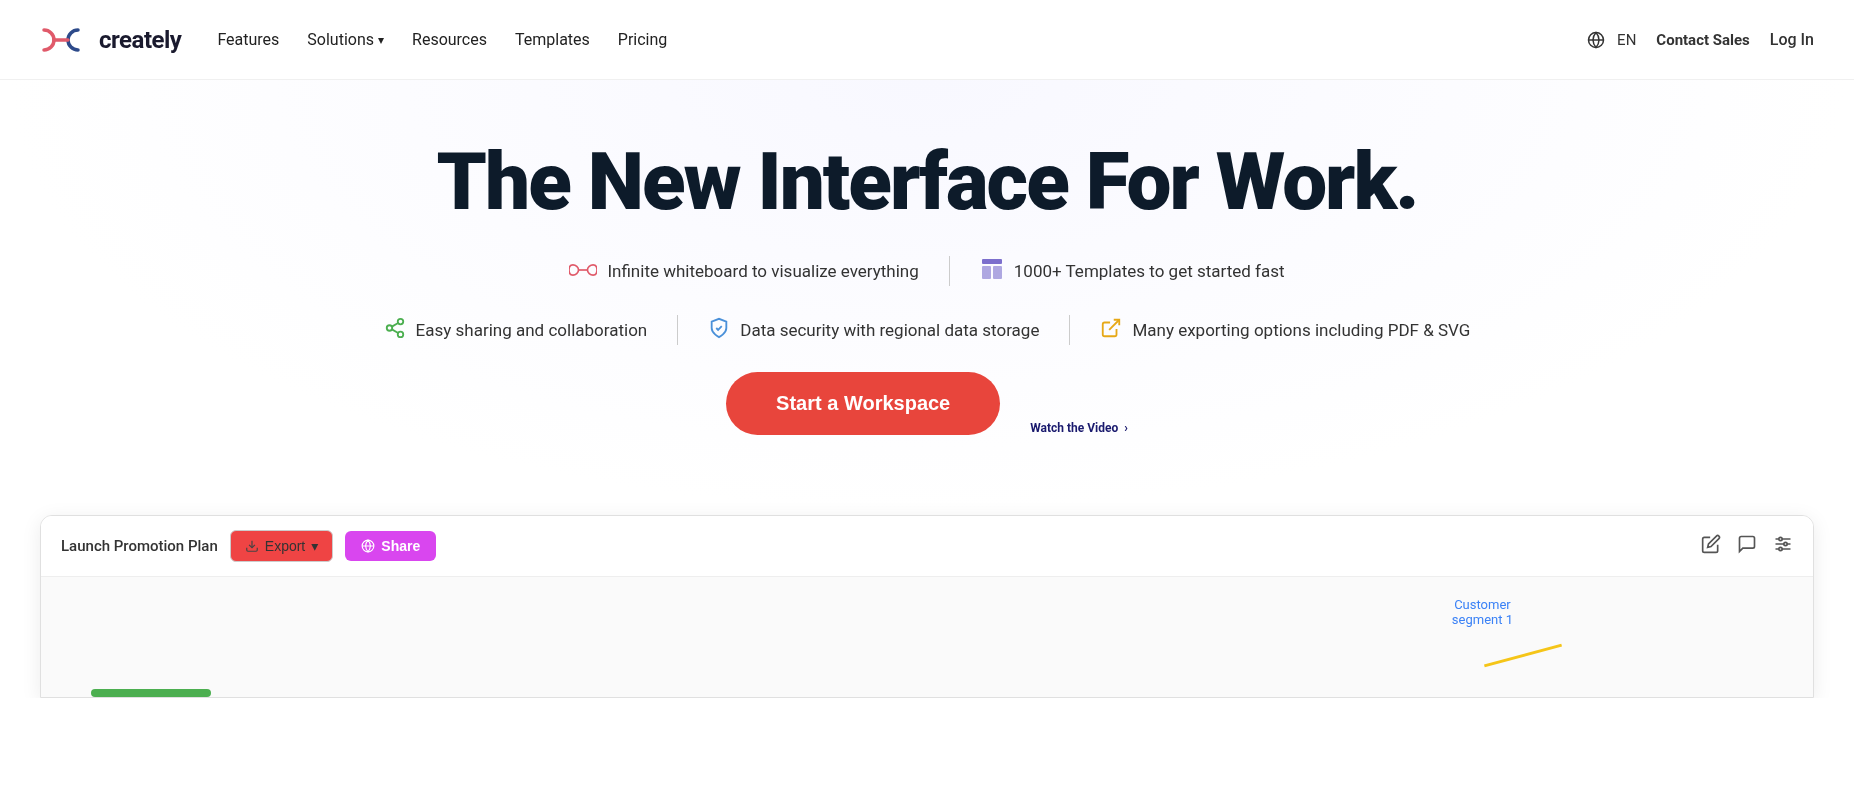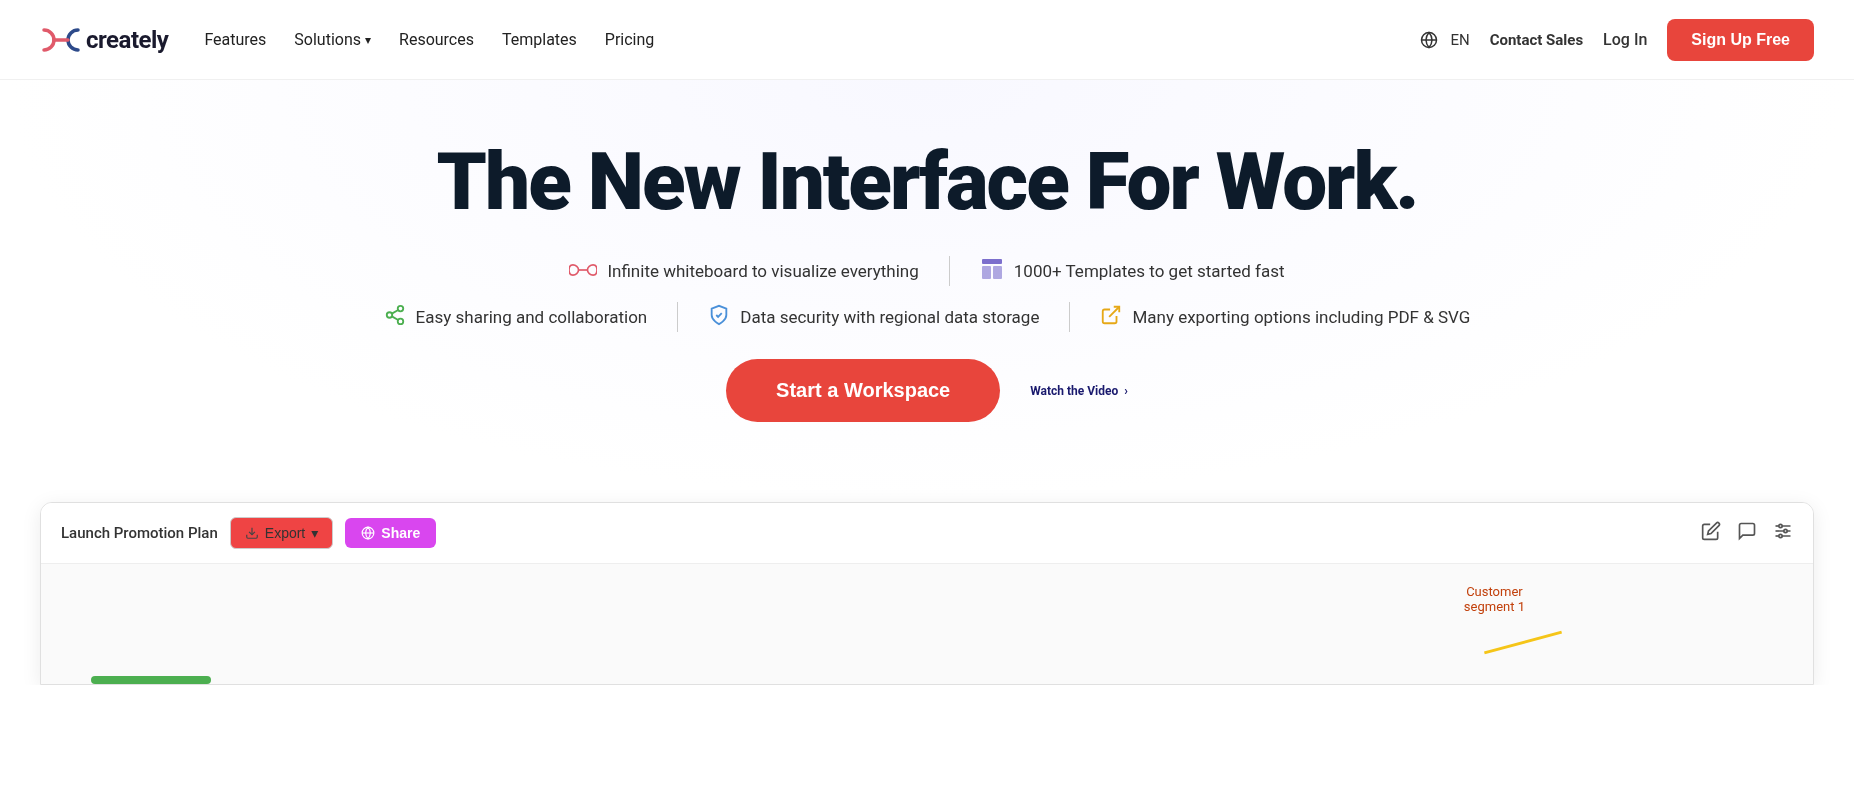--- a/index.html
+++ b/index.html
@@ -5,21 +5,21 @@
     * { margin: 0; padding: 0; box-sizing: border-box; }
     body { font-family: -apple-system, BlinkMacSystemFont, 'Segoe UI', Roboto, sans-serif; background: #fff; overflow-x: hidden; }
 
     
     nav {
       display: flex; align-items: center; justify-content: space-between;
       padding: 0 40px; height: 80px; border-bottom: 1px solid #f0f0f0;
       position: relative; z-index: 10;
     }
     .nav-left { display: flex; align-items: center; gap: 36px; }
-    .nav-logo { display: flex; align-items: center; gap: 4px; }
+    .nav-logo { display: flex; align-items: center; gap: 17px; }
     .logo-icon { width: 42px; height: 28px; }
     .logo-text { font-size: 24px; font-weight: 700; color: #1a1a2e; letter-spacing: -0.5px; }
     .nav-links { display: flex; align-items: center; gap: 28px; }
     .nav-link { font-size: 16px; color: #222; text-decoration: none; cursor: pointer; display: flex; align-items: center; gap: 4px; }
     .nav-right { display: flex; align-items: center; gap: 20px; }
     .lang-btn { display: flex; align-items: flex-end; gap: 12px; font-size: 15px; color: #333; cursor: pointer; }
     .contact-link { font-size: 15px; color: #333; cursor: pointer; font-weight: bold; }
     .login-link { font-size: 16px; color: #333; cursor: pointer; font-weight: 500; }
     .signup-btn {
       background: #e8453c; color: #fff; border: none; border-radius: 8px;
@@ -33,38 +33,38 @@
       background: radial-gradient(ellipse at center top, #f8f8ff 0%, #fff 70%);
     }
     .hero-title {
       font-size: 80px; font-weight: 900; color: #0d1b2a; line-height: 1.05;
       letter-spacing: -2px; margin-bottom: 32px;
     }
 
     
     .features-row {
       display: flex; justify-content: center; align-items: center;
-      gap: 0; flex-wrap: wrap; margin-bottom: 16px;
+      gap: 0; flex-wrap: wrap; margin-bottom: 29px;
     }
     .feature-item {
       display: flex; align-items: center; gap: 10px;
       font-size: 17px; color: #333; padding: 0 30px;
     }
     .feature-divider { width: 1px; height: 30px; background: #ccc; }
     .features-row2 { margin-bottom: 27px; }
 
     .icon-infinite { color: #e05a6a; font-size: 22px; }
     .icon-template { color: #7c6fcd; font-size: 22px; }
     .icon-share { color: #4caf50; font-size: 20px; }
     .icon-shield { color: #4a90d9; font-size: 20px; }
     .icon-export { color: #e6a817; font-size: 20px; }
 
     
     .cta-row {
-      display: flex; justify-content: center; align-items: center; gap: 30px;
+      display: flex; justify-content: center; align-items: flex-end; gap: 30px;
       margin-bottom: 50px;
     }
     .start-btn {
       background: #e8453c; color: #fff; border: none; border-radius: 50px;
       padding: 20px 50px; font-size: 20px; font-weight: 700; cursor: pointer;
     }
     .watch-link {
       font-size: 12px; font-weight: 700; color: #1a1a6e; cursor: pointer;
       display: flex; align-items: center; gap: 6px; text-decoration: none;
     }
@@ -102,22 +102,22 @@
       height: 120px;
       background: #fafafa;
       position: relative;
       overflow: hidden;
     }
     .canvas-green-bar {
       position: absolute; bottom: 0; left: 50px;
       width: 120px; height: 8px; background: #4caf50; border-radius: 4px;
     }
     .canvas-customer-label {
-      position: absolute; top: 20px; right: 288px;
-      text-align: center; font-size: 13px; color: #c2410c;
+      position: absolute; top: 20px; right: 300px;
+      text-align: center; font-size: 13px; color: #3b82f6;
     }
     .canvas-yellow-line {
       position: absolute; bottom: 40px; right: 250px;
       width: 80px; height: 3px; background: #f5c518;
       transform: rotate(-15deg);
     }
 
     
     .chevron { font-size: 12px; }
   </style>
@@ -151,21 +151,20 @@
     <div class="lang-btn">
       <svg width="18" height="18" viewBox="0 0 24 24" fill="none" stroke="#333" stroke-width="2">
         <circle cx="12" cy="12" r="10"></circle>
           <line x1="2" y1="12" x2="22" y2="12"></line>
         <path d="M12 2a15.3 15.3 0 0 1 4 10 15.3 15.3 0 0 1-4 10 15.3 15.3 0 0 1-4-10 15.3 15.3 0 0 1 4-10z"></path>
       </svg>
       <span>EN</span>
     </div>
     <span class="contact-link">Contact Sales</span>
     <span class="login-link">Log In</span>
-    <button class="signup-btn">Sign Up Free</button>
   </div>
 </nav>
 
 <section class="hero">
   <h1 class="hero-title">The New Interface For Work.</h1>
 
   <div class="features-row">
     <div class="feature-item">
       <span class="icon-infinite">
         <svg width="28" height="18" viewBox="0 0 50 30" fill="none">

